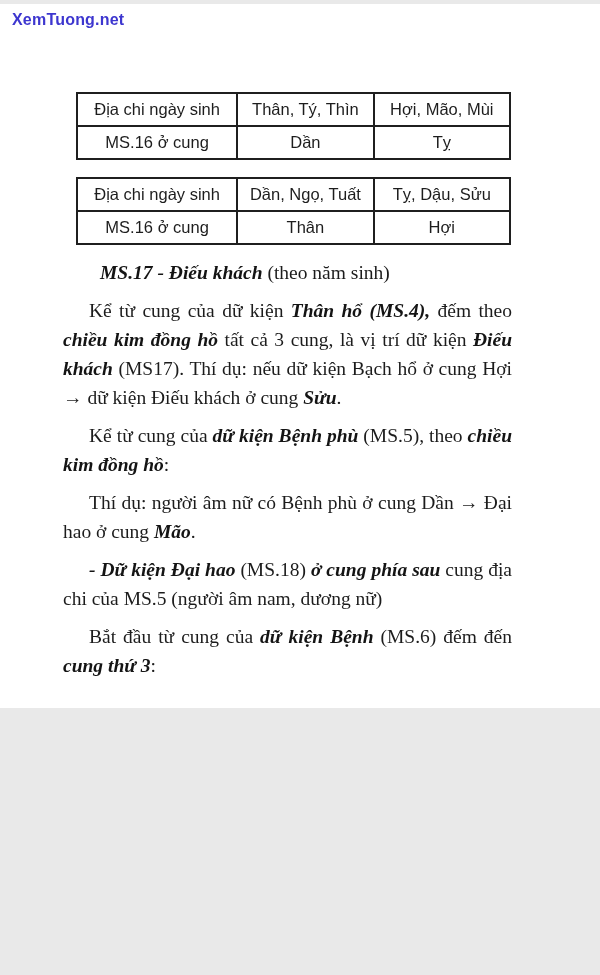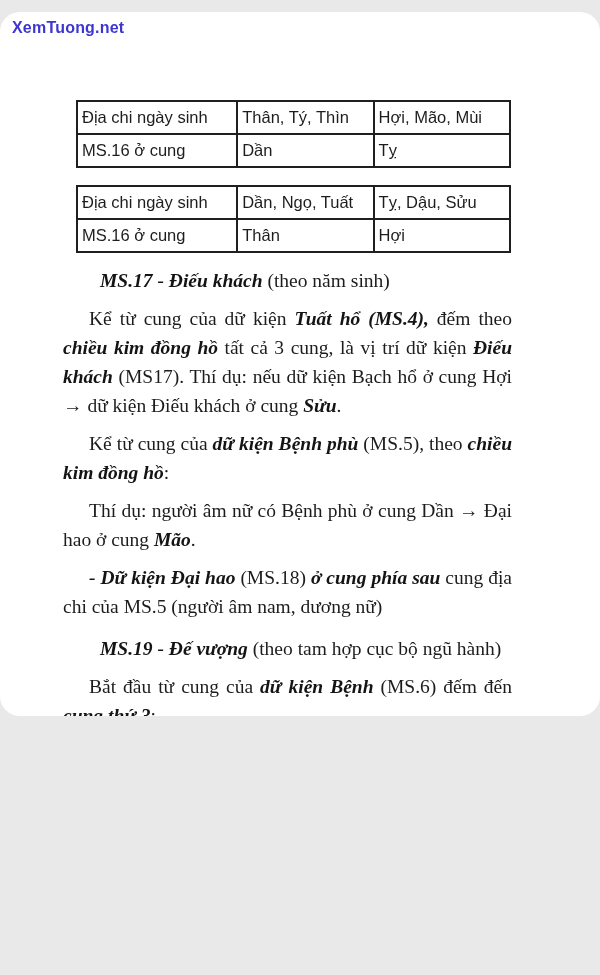--- a/index.html
+++ b/index.html
@@ -1,33 +1,33 @@
 <!DOCTYPE html>
 <html><head>
 <meta charset="utf-8">
 <style>
   html,body{margin:0;padding:0;background:#e9e9e9;}
   .page{
-    width:600px;height:704px;position:relative;margin:12px auto;
+    width:600px;height:704px;position:relative;margin:4px auto;
     background:#ffffff;overflow:hidden;
-    font-family:"Liberation Serif","DejaVu Serif",serif;color:#1c1c1c;border-radius:20px;
+    font-family:"Liberation Serif","DejaVu Serif",serif;color:#1c1c1c;
   }
   .watermark{
     position:absolute;left:12px;top:7px;
     font-family:"Liberation Sans","DejaVu Sans",sans-serif;
     font-weight:bold;font-size:16px;letter-spacing:.2px;
   }
   .content{position:absolute;left:63px;top:88px;width:449px;}
   table.data{
     border-collapse:collapse;width:435px;margin-left:13px;
     font-family:"Liberation Sans","DejaVu Sans",sans-serif;
     font-size:16.5px;color:#1d1d1d;table-layout:fixed;
   }
   table.data td{
-    border:2px solid #1f1f1f;vertical-align:middle;
+    border:2px solid #1f1f1f;text-align:center;vertical-align:middle;
     height:31px;padding:0 4px;overflow:hidden;white-space:nowrap;
   }
   .tbl-gap{height:17px;}
   .blk{font-size:19.5px;line-height:29px;margin:9px 0 0 0;}
   .para{text-align:justify;text-indent:26px;}
   .heading{margin-top:13px;text-indent:37px;}
   .blk b{font-weight:bold;color:#141414;font-style:italic;}
   .page-number{
     position:absolute;left:0;right:0;top:896px;text-align:center;
     font-family:"Liberation Sans","DejaVu Sans",sans-serif;
@@ -89,25 +89,24 @@
       </tr>
       <tr>
         <td>MS.16 ở cung</td>
         <td>Thân</td>
         <td>Hợi</td>
       </tr>
     </tbody>
       </table>
 
     <div class="blk heading"><b>MS.17 - Điếu khách </b><span>(theo năm sinh)</span></div>
-    <div class="blk para"><span>Kể từ cung của dữ kiện </span><b>Tuất hổ</b><span> </span><b>(MS.4),</b><span> đếm theo </span><b>chiều kim đồng hồ</b><span> tất cả 3 cung, là vị trí dữ kiện </span><b>Điếu khách</b><span> (MS17). Thí dụ: nếu dữ kiện Bạch hổ ở cung Hợi → dữ kiện Điếu khách ở cung </span><b>Sửu</b><span>.</span></div>
+    <div class="blk para"><span>Kể từ cung của dữ kiện </span><b>Thân hổ</b><span> </span><b>(MS.4),</b><span> đếm theo </span><b>chiều kim đồng hồ</b><span> tất cả 3 cung, là vị trí dữ kiện </span><b>Điếu khách</b><span> (MS17). Thí dụ: nếu dữ kiện Bạch hổ ở cung Hợi → dữ kiện Điếu khách ở cung </span><b>Sửu</b><span>.</span></div>
     <div class="blk para"><span>Kể từ cung của </span><b>dữ kiện Bệnh phù</b><span> (MS.5), theo </span><b>chiều kim đồng hồ</b><span>:</span></div>
     <div class="blk para"><span>Thí dụ: người âm nữ có Bệnh phù ở cung Dần → Đại hao ở cung </span><b>Mão</b><span>.</span></div>
     <div class="blk para"><b>- Dữ kiện Đại hao</b><span> (MS.18) </span><b>ở cung phía sau</b><span> cung địa chi của MS.5 (người âm nam, dương nữ)</span></div>
-    <div class="blk heading"><b>MS.19 - Đế vượng </b><span>(theo tam hợp cục bộ ngũ hành)</span></div>
     <div class="blk para"><span>Bắt đầu từ cung của </span><b>dữ kiện Bệnh</b><span> (MS.6) đếm đến </span><b>cung thứ 3</b><span>:</span></div>
   </div>
 
   <div class="page-number">247</div>
 
   <div class="logo">
     <svg class="logo-square" viewBox="0 0 100 104">
       <rect x="1" y="1" width="98" height="102" fill="#cb3a1c" stroke="#9e2c10" stroke-width="3"></rect>
       <rect x="6" y="6" width="88" height="92" fill="none" stroke="#e86a33" stroke-width="3" opacity="0.7"></rect>
       <g transform="rotate(42 50 52) translate(0 2)">

